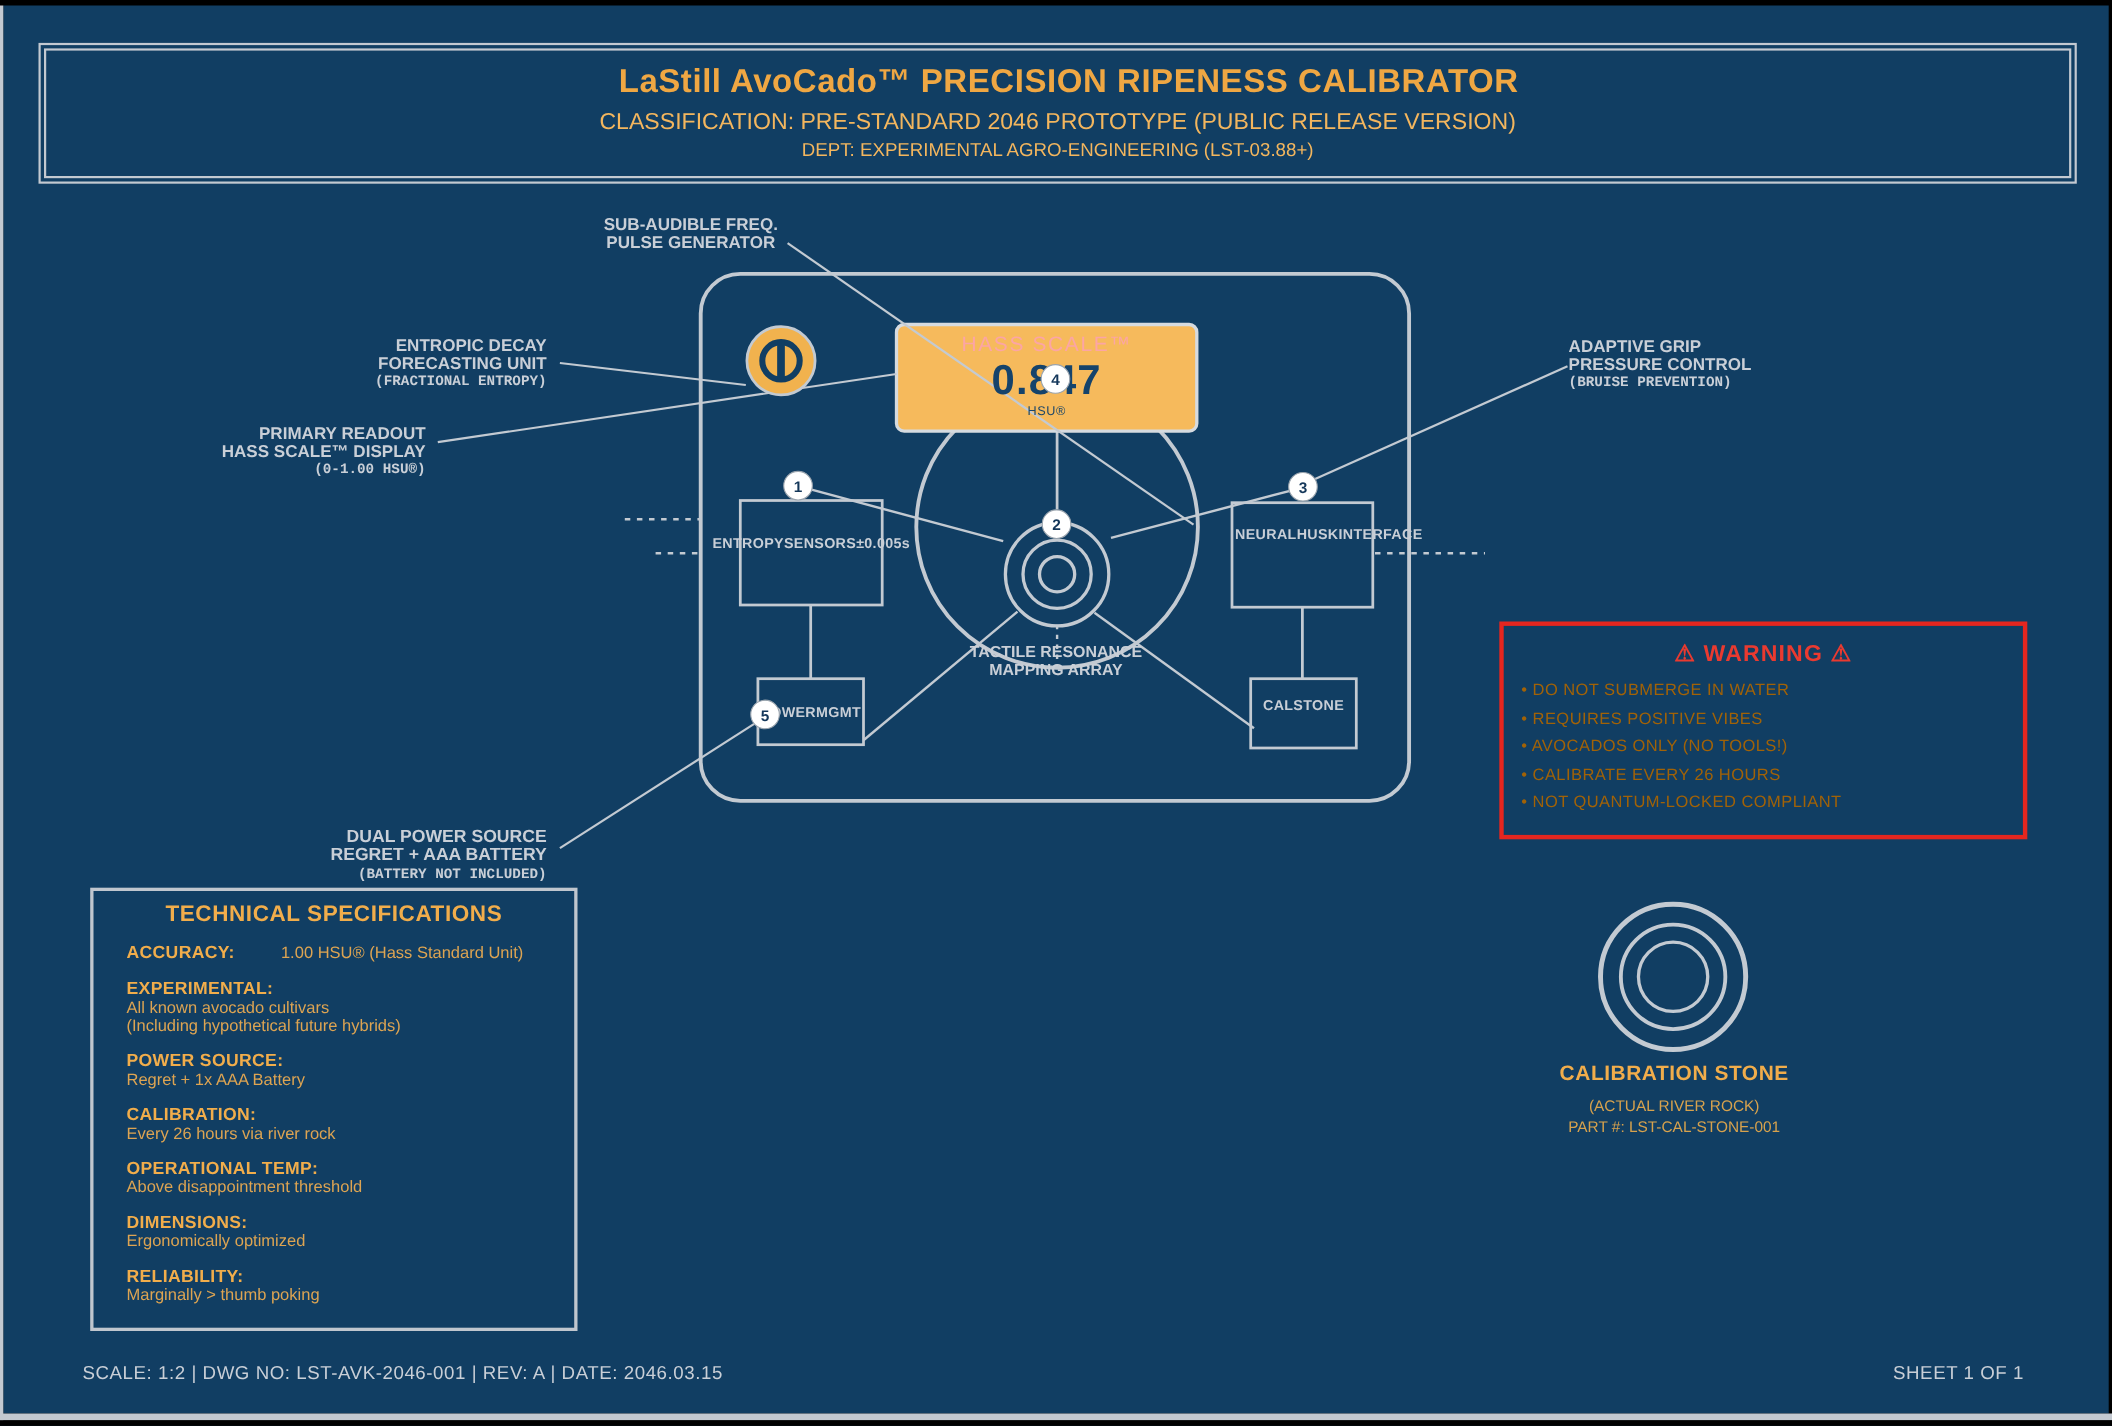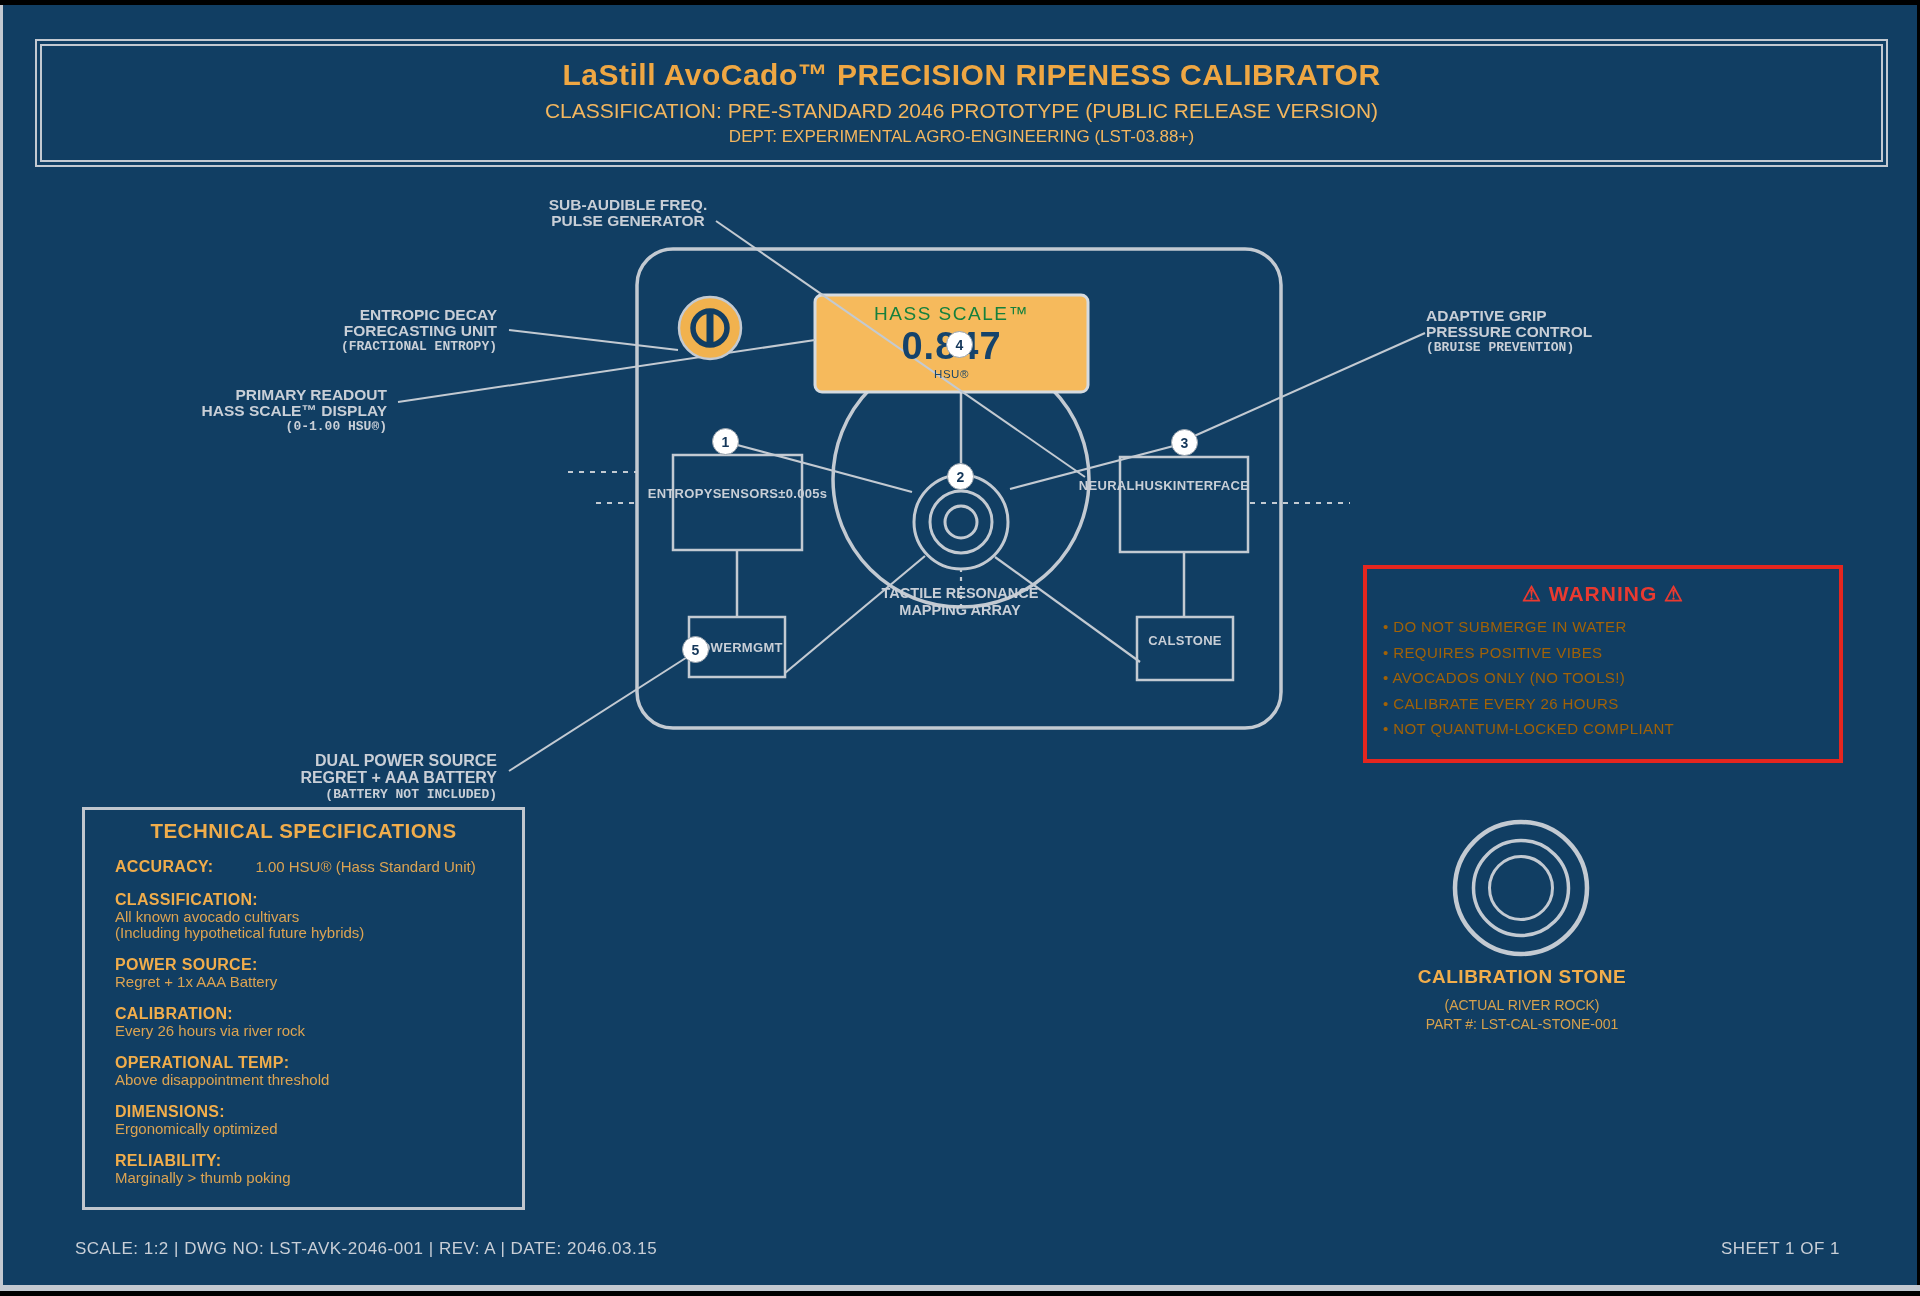--- a/index.html
+++ b/index.html
@@ -17,21 +17,21 @@
   #title-class{margin-top:7px;font-size:21px;color:#F3B65E;}
   #title-dept{margin-top:4px;font-size:17px;color:#F3B65E;}
   
   .callout{color:#C9CFD7;font-weight:bold;line-height:16px;font-size:15.5px;}
   .callout .small{font-size:13px;font-family:Liberation Mono, monospace;}
   .r{text-align:right;} .c{text-align:center;} .l{text-align:left;}
   
   .boxlabel{color:#C9CFD7;font-weight:bold;font-size:13px;line-height:17px;text-align:center;
             letter-spacing:.3px;display:flex;justify-content:center;align-items:center;}
   
-  #display-title{font-size:19px;letter-spacing:1.5px;color:#15803d;text-align:center;}
+  #display-title{font-size:19px;letter-spacing:1.5px;color:#fca5a5;text-align:center;}
   #display-value{font-size:38px;font-weight:bold;color:#15436B;text-align:center;letter-spacing:1px;}
   #display-unit{font-size:11.5px;color:#1b4668;text-align:center;letter-spacing:.5px;}
   
   .badge{position:absolute;z-index:3;width:27px;height:27px;border-radius:50%;background:#fff;
          border:1.5px solid #9AA4AE;box-sizing:border-box;color:#14375a;font-size:14px;font-weight:bold;
          display:flex;align-items:center;justify-content:center;}
   
   #warning-box{position:absolute;left:1363px;top:565px;width:480px;height:198px;border:4px solid #E5261F;
                box-sizing:border-box;z-index:2;}
   #warning-title{margin-top:13px;text-align:center;font-size:21px;font-weight:bold;color:#EA3A30;letter-spacing:1px;}
@@ -162,21 +162,21 @@
     <div id="display-title">HASS SCALE™</div>
     <div id="display-value">0.847</div>
     <div id="display-unit">HSU®</div>
   </div>
 
   <div class="txt boxlabel" style="left:673px;top:455px;width:129px;height:95px;padding-bottom:18px;box-sizing:border-box;">
     <div>ENTROPY</div>
     <div>SENSORS</div>
     <div>±0.005s</div>
   </div>
-  <div class="txt boxlabel" style="left:1100px;top:457px;width:128px;height:79px;padding-bottom:22px;box-sizing:border-box;">
+  <div class="txt boxlabel" style="left:1144px;top:457px;width:128px;height:79px;padding-bottom:22px;box-sizing:border-box;">
     <div>NEURAL</div>
     <div>HUSK</div>
     <div>INTERFACE</div>
   </div>
   <div class="txt boxlabel" style="left:689px;top:617px;width:96px;height:60px;">
     <div>POWER</div>
     <div>MGMT</div>
   </div>
   <div class="txt boxlabel" style="left:1137px;top:617px;width:96px;height:47px;">
     <div>CAL</div>
@@ -200,21 +200,21 @@
     </div>
   </div>
 
   <div id="spec-box">
     <div id="spec-title">TECHNICAL SPECIFICATIONS</div>
     <div class="spec-group spec-inline">
       <div class="spec-label">ACCURACY:</div>
       <div class="spec-line">1.00 HSU® (Hass Standard Unit)</div>
     </div>
     <div class="spec-group">
-      <div class="spec-label">CLASSIFICATION:</div>
+      <div class="spec-label">EXPERIMENTAL:</div>
       <div class="spec-line">All known avocado cultivars</div>
       <div class="spec-line">(Including hypothetical future hybrids)</div>
     </div>
     <div class="spec-group">
       <div class="spec-label">POWER SOURCE:</div>
       <div class="spec-line">Regret + 1x AAA Battery</div>
     </div>
     <div class="spec-group">
       <div class="spec-label">CALIBRATION:</div>
       <div class="spec-line">Every 26 hours via river rock</div>

